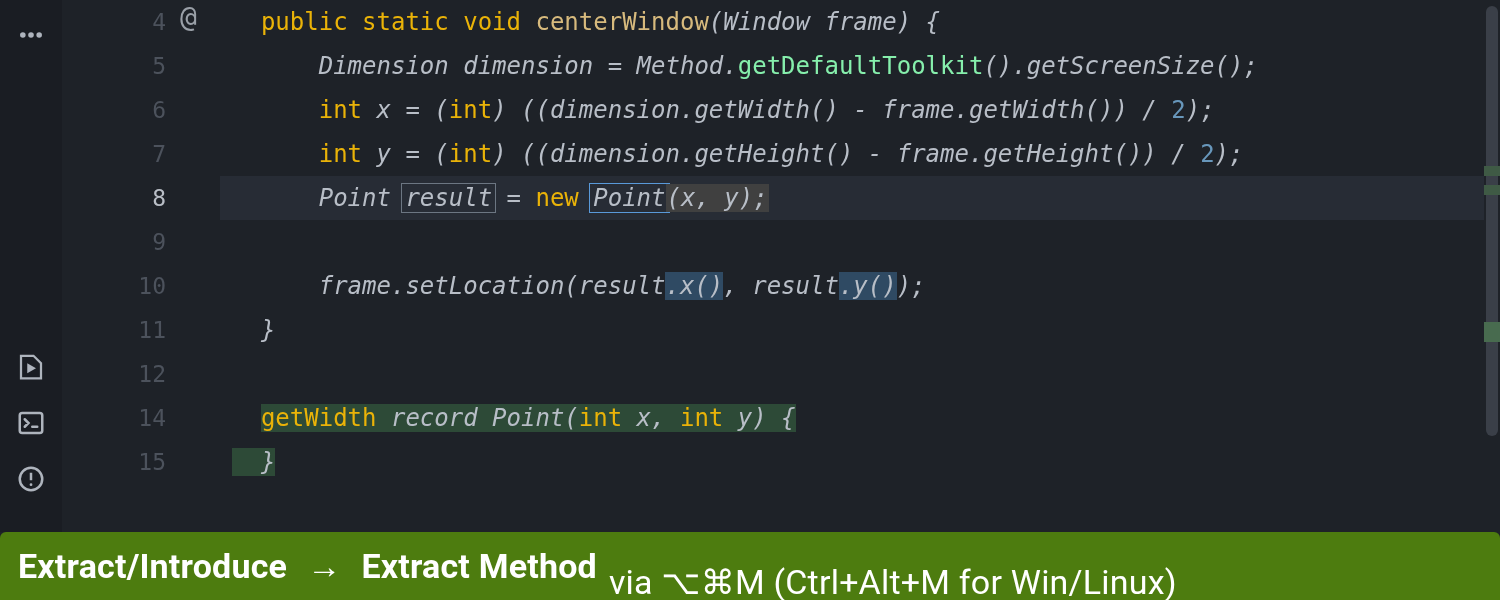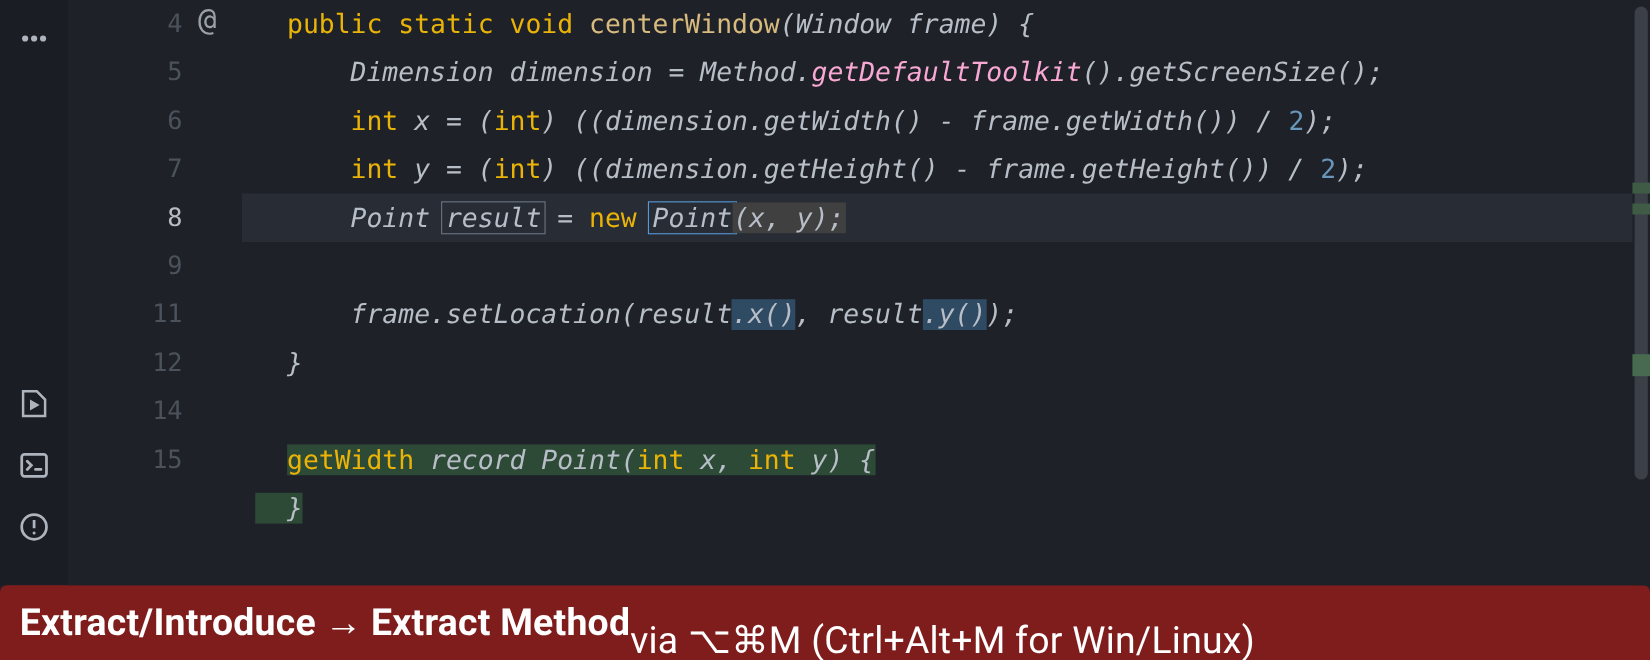--- a/index.html
+++ b/index.html
@@ -76,21 +76,21 @@
     background: #272c35;
   }
   .line .bg-green {
     background: #404040;
     padding: 0 1px;
   }
   
   .kw   { color: #eab308; }
   .fn   { color: #d7ba7d; }
   .id   { color: #b8bec7; font-style: italic; }
-  .italic { font-style: italic; color: #f9a8d4; }
+  .italic { color: #86efac; }
   .num  { color: #6897bb; }
 
   .box-outline {
     border: 1px solid #6c7682;
     padding: 0 3px;
     margin: 0 -4px;
   }
   .box-outline-sel {
     border: 1px solid #5999d9;
     padding: 0 3px;
@@ -118,30 +118,31 @@
     border-radius: 6px;
   }
   .scroll-mark {
     position: absolute;
     right: 0;
     width: 16px;
     height: 10px;
   }
   .banner {
     height: 68px;
-    background: #7f1d1d;
+    background: #4d7c0f;
     color: #ffffff;
     display: flex;
     align-items: center;
     padding: 0 18px;
     font-family: -apple-system, 'Segoe UI', Roboto, Helvetica, Arial, sans-serif;
     font-size: 34px;
     border-top-left-radius: 6px;
     border-top-right-radius: 6px;
     letter-spacing: 0.2px;
+    gap: 12px;
   }
   .banner .bold { font-weight: 700; }
   .banner .arrow { font-weight: 700; margin: 0 8px; }
   .banner .rest { font-weight: 400; margin-top: 32px; }
 </style>
 </head>
 <body>
 
 <div class="root">
   <div class="editor-row">
@@ -177,20 +178,21 @@
       <div style="height:14px"></div>
     </div>
 
     <div class="gutter">
       <div class="ln">4</div>
       <div class="ln">5</div>
       <div class="ln">6</div>
       <div class="ln">7</div>
       <div class="ln active">8</div>
       <div class="ln">9</div>
+      <div class="ln">10</div>
       <div class="ln">11</div>
       <div class="ln">12</div>
       <div class="ln">14</div>
       <div class="ln">15</div>
     </div>
 
     <div class="anno-col">
       <div class="anno">@</div>
     </div>
 

